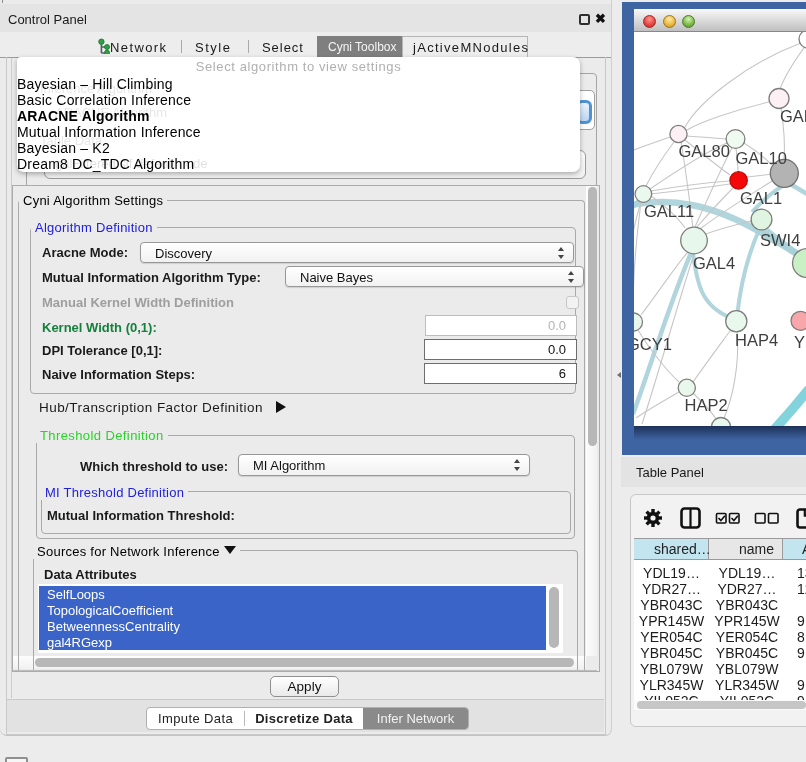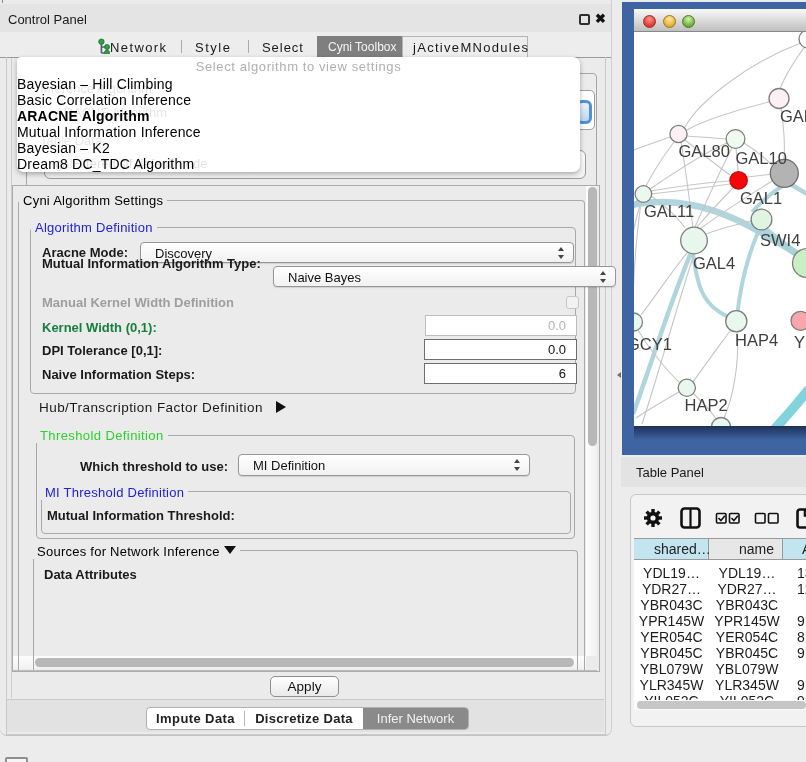--- a/index.html
+++ b/index.html
@@ -80,22 +80,22 @@
 
   <div class="grp" style="left:30px;top:227px;width:544px;height:165px;"></div>
   <div class="grplbl" style="left:31px;top:220px;color:#2020dd;">Algorithm Definition</div>
 
   <div class="abs lbl bold" style="left:42px;top:245px;">Aracne Mode:</div>
   <div class="combo" style="left:140px;top:242px;width:432px;height:19px;">
      <div class="ct">Discovery</div>
       <div class="spin"></div>
     </div>
 
-  <div class="abs lbl bold" style="left:42px;top:256px;text-align:center;">Mutual Information Algorithm Type:</div>
-  <div class="combo" style="left:273px;top:266px;width:297px;height:19px;padding-left:44px;">
+  <div class="abs lbl bold" style="left:42px;top:270px;text-align:center;">Mutual Information Algorithm Type:</div>
+  <div class="combo" style="left:285px;top:266px;width:297px;height:19px;">
      <div class="ct">Naive Bayes</div>
       <div class="spin"></div>
     </div>
 
   <div class="abs lbl bold" style="left:42px;top:295px;color:#9e9e9e;">Manual Kernel Width Definition</div>
   <div class="abs" style="left:566px;top:296px;width:11px;height:11px;background:#f2f2f2;border:1px solid #c6c6c6;border-radius:3px;"></div>
 
   <div class="abs lbl bold" style="left:42px;top:320px;color:#15803d;">Kernel Width (0,1):</div>
   <div class="fld dis" style="left:425px;top:315px;width:140px;height:19px;">0.0</div>
 
@@ -107,41 +107,47 @@
 
   <div class="abs lbl" style="left:39px;top:400px;font-size:13.5px;letter-spacing:0.45px;">Hub/Transcription Factor Definition</div>
   <div class="abs" style="left:276px;top:401px;width:0;height:0;border-top:6px solid transparent;
        border-bottom:6px solid transparent;border-left:10px solid #111;"></div>
 
   <div class="grp" style="left:36px;top:435px;width:537px;height:102px;"></div>
   <div class="grplbl" style="left:36px;top:428px;color:#2bd12b;letter-spacing:0.4px;">Threshold Definition</div>
 
   <div class="abs lbl bold" style="left:80px;top:459px;">Which threshold to use:</div>
   <div class="combo" style="left:238px;top:454px;width:290px;height:20px;">
-     <div class="ct">MI Definition</div>
+     <div class="ct">MI Algorithm</div>
       <div class="spin"></div>
     </div>
 
   <div class="grp" style="left:41px;top:491px;width:528px;height:41px;"></div>
   <div class="grplbl" style="left:41px;top:485px;color:#2020dd;">MI Threshold Definition</div>
   <div class="abs lbl bold" style="left:47px;top:508px;">Mutual Information Threshold:</div>
 
   <div class="grp" style="left:33px;top:550px;width:543px;height:120px;border-bottom:none;border-radius:4px 4px 0 0;"></div>
   <div class="grplbl" style="left:33px;top:544px;">Sources for Network Inference <span style="display:inline-block;width:0;height:0;border-left:6px solid transparent;border-right:6px solid transparent;border-top:8px solid #111;vertical-align:2px;"></span></div>
 
   <div class="abs lbl bold" style="left:44px;top:567px;">Data Attributes</div>
 
+  <div class="abs" style="left:38px;top:584px;width:525px;height:69px;background:#fff;overflow:hidden;">
+    <div style="position:absolute;left:1px;top:2px;width:507px;height:64px;background:#3b64c8;"></div>
+    <div style="position:absolute;left:9px;top:3px;color:#fff;font-size:13px;line-height:16px;">
+      SelfLoops<br>TopologicalCoefficient<br>BetweennessCentrality<br>gal4RGexp</div>
+    <div style="position:absolute;left:511px;top:3px;width:10px;height:61px;background:#b7b7b7;border-radius:5px;"></div>
+  </div>
 
   <div class="abs" style="left:13px;top:670px;width:584px;height:1px;background:#bdbdbd;"></div>
   <div class="abs" style="left:270px;top:676px;width:67px;height:19px;background:linear-gradient(#ffffff,#e9e9e9);
        border:1px solid #8f8f8f;border-radius:5px;text-align:center;font-size:13.5px;line-height:19px;color:#111;">Apply</div>
 
   <div class="abs" style="left:7px;top:699px;width:597px;height:32px;background:#e2e2e2;border-top:1px solid #c9c9c9;"></div>
   <div class="abs" style="left:146px;top:707px;width:321px;height:21px;background:#fff;border:1px solid #b0b0b0;border-radius:4px;overflow:hidden;">
-     <div style="position:absolute;left:0;top:0;width:97px;height:21px;font-size:13px;font-weight:bold;color:#222;text-align:center;line-height:21px;letter-spacing:0.4px;">Impute Data</div>
+     <div style="position:absolute;left:0;top:0;width:97px;height:21px;font-size:13px;font-weight:normal;color:#222;text-align:center;line-height:21px;letter-spacing:0.4px;">Impute Data</div>
      <div style="position:absolute;left:97px;top:3px;width:1px;height:15px;background:#b9b9b9;"></div>
      <div style="position:absolute;left:98px;top:0;width:118px;height:21px;font-size:13px;font-weight:bold;color:#222;text-align:center;line-height:21px;letter-spacing:0.3px;">Discretize Data</div>
      <div style="position:absolute;left:216px;top:0;width:105px;height:21px;background:#8a8a8a;font-size:13px;color:#f2f2f2;text-align:center;line-height:21px;">Infer Network</div>
   </div>
 
   <div class="abs" style="left:17px;top:57px;width:563px;height:115px;background:#ffffff;
        border-radius:4px 7px 7px 7px;box-shadow:0 2px 5px rgba(0,0,0,0.3);"></div>
   <div class="abs lbl" style="left:40px;top:81px;color:rgba(60,60,60,0.13);">Inference Algorithm</div>
   <div class="abs lbl" style="left:55px;top:105px;color:rgba(0,0,0,0.10);">ARACNE Algorithm</div>
   <div class="abs lbl" style="left:40px;top:133px;color:rgba(60,60,60,0.13);">Table Data</div>

